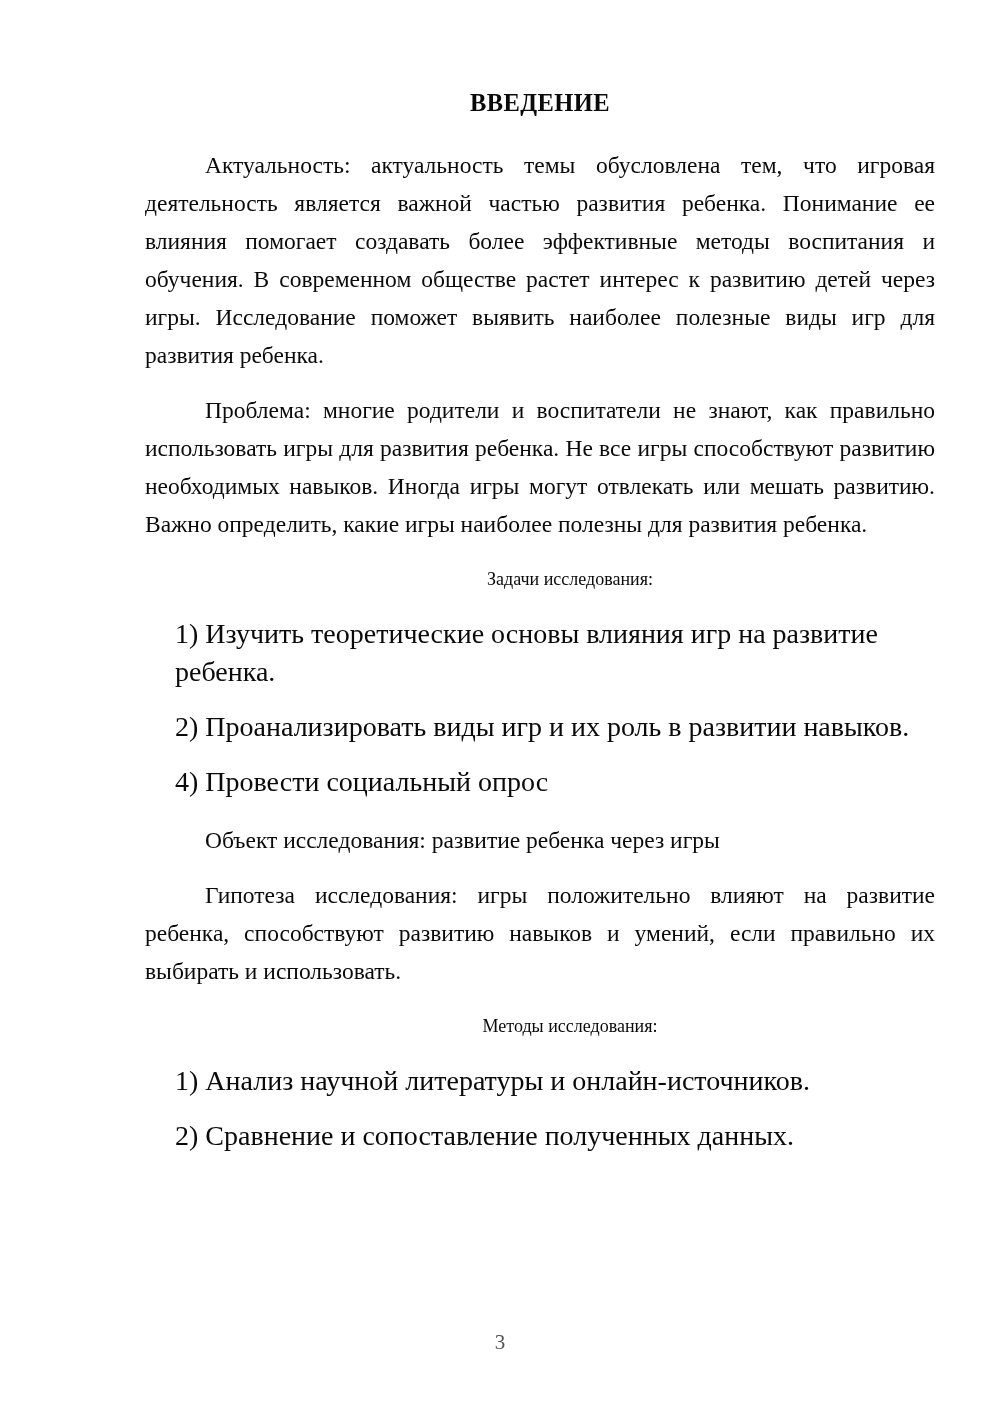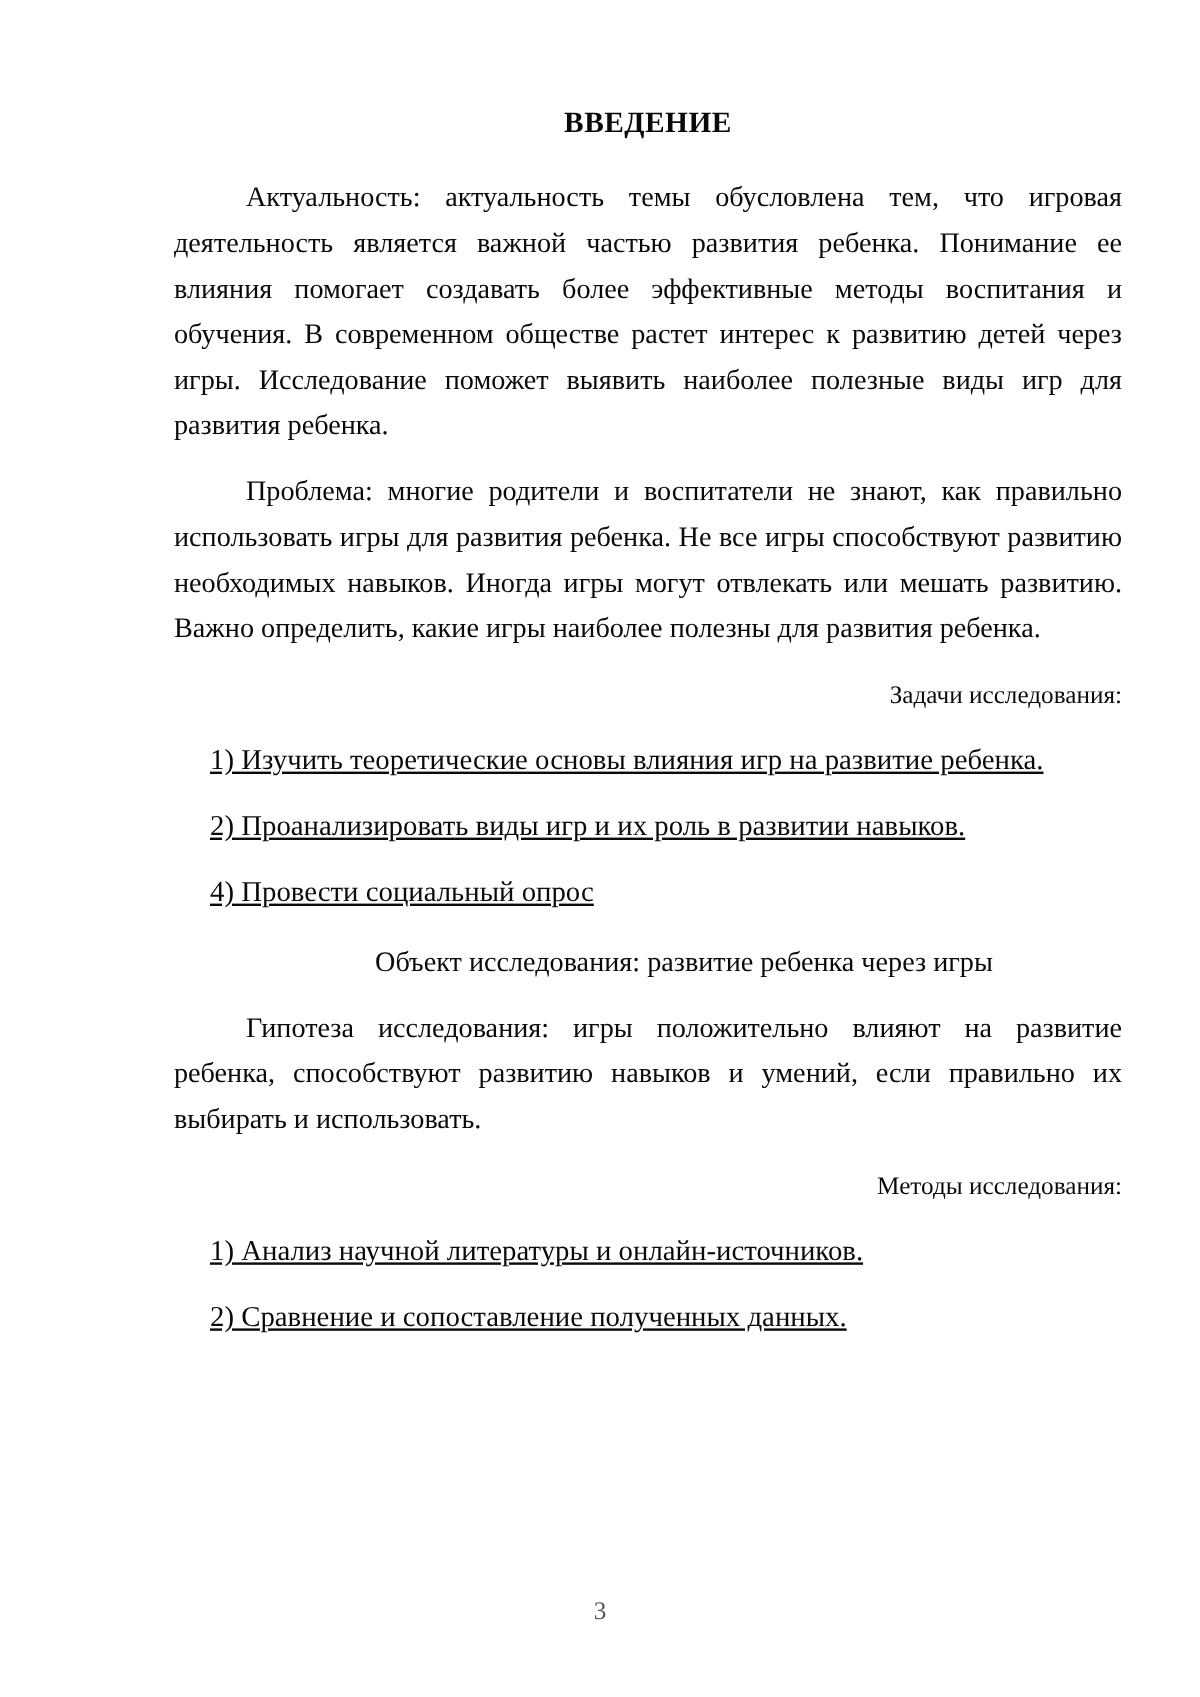--- a/index.html
+++ b/index.html
@@ -35,44 +35,43 @@
   .para {
     font-size: 23.5px;
     line-height: 38px;
     text-align: justify;
     text-justify: inter-word;
     text-indent: 60px;
     margin: 0 0 17px 0;
     hyphens: none;
   }
   .lead-line {
-    font-size: 21px;
+    font-size: 18px;
     line-height: 38px;
-    text-align: right;
+    text-align: center;
     text-indent: 60px;
     margin: 0 0 17px 0;
   }
   .list {
     margin: 0;
     padding: 0;
     list-style: none;
   }
   .list-item {
-    font-size: 24px;
+    font-size: 28px;
     line-height: 38px;
     text-align: left;
     margin: 0 0 17px 0;
     padding-left: 30px;
     text-indent: 0;
-    text-decoration: underline;
   }
   .sub-line {
     font-size: 23.5px;
     line-height: 38px;
-    text-align: center;
+    text-align: left;
     text-indent: 60px;
     margin: 0 0 17px 0;
   }
   .spacer-after-list { height: 3px; }
   .page-number {
     position: absolute;
     left: 0;
     right: 0;
     top: 1330px;
     text-align: center;

